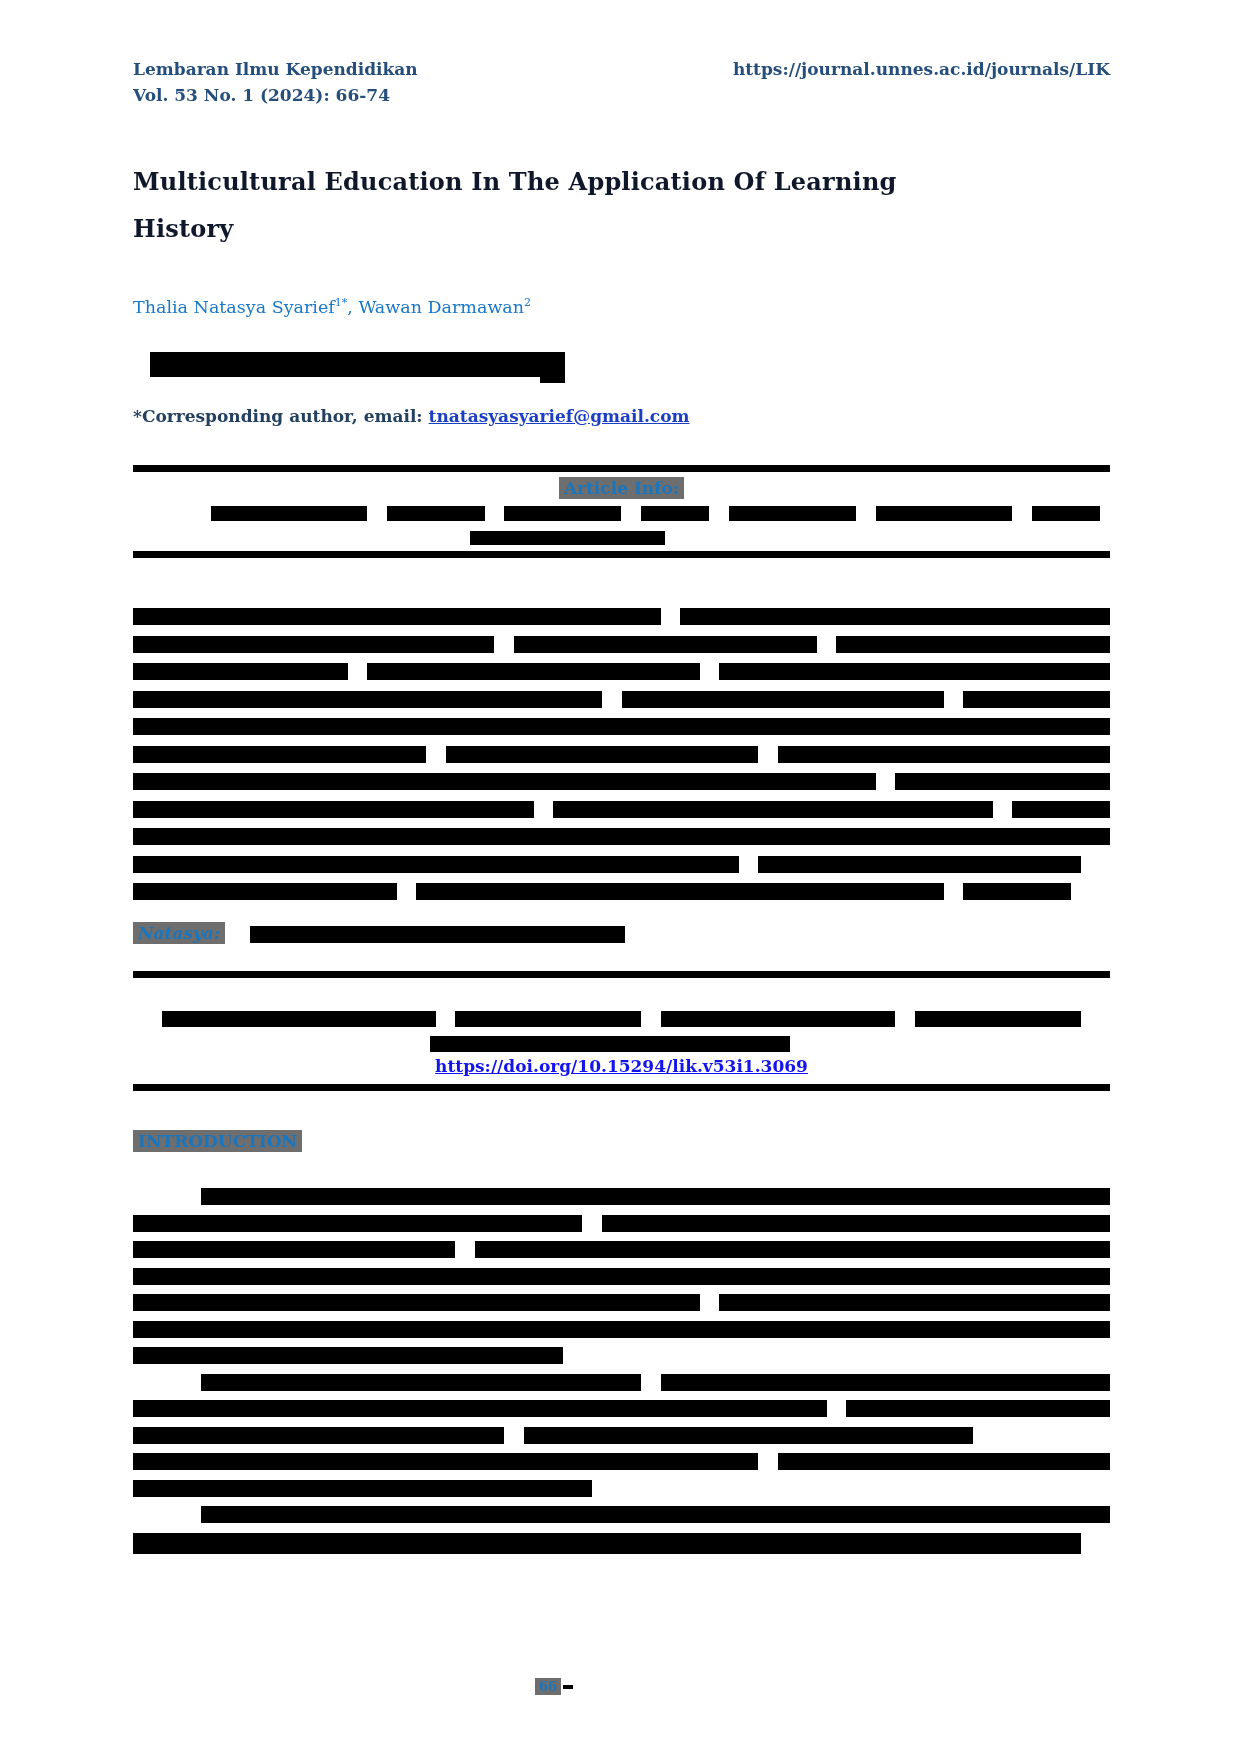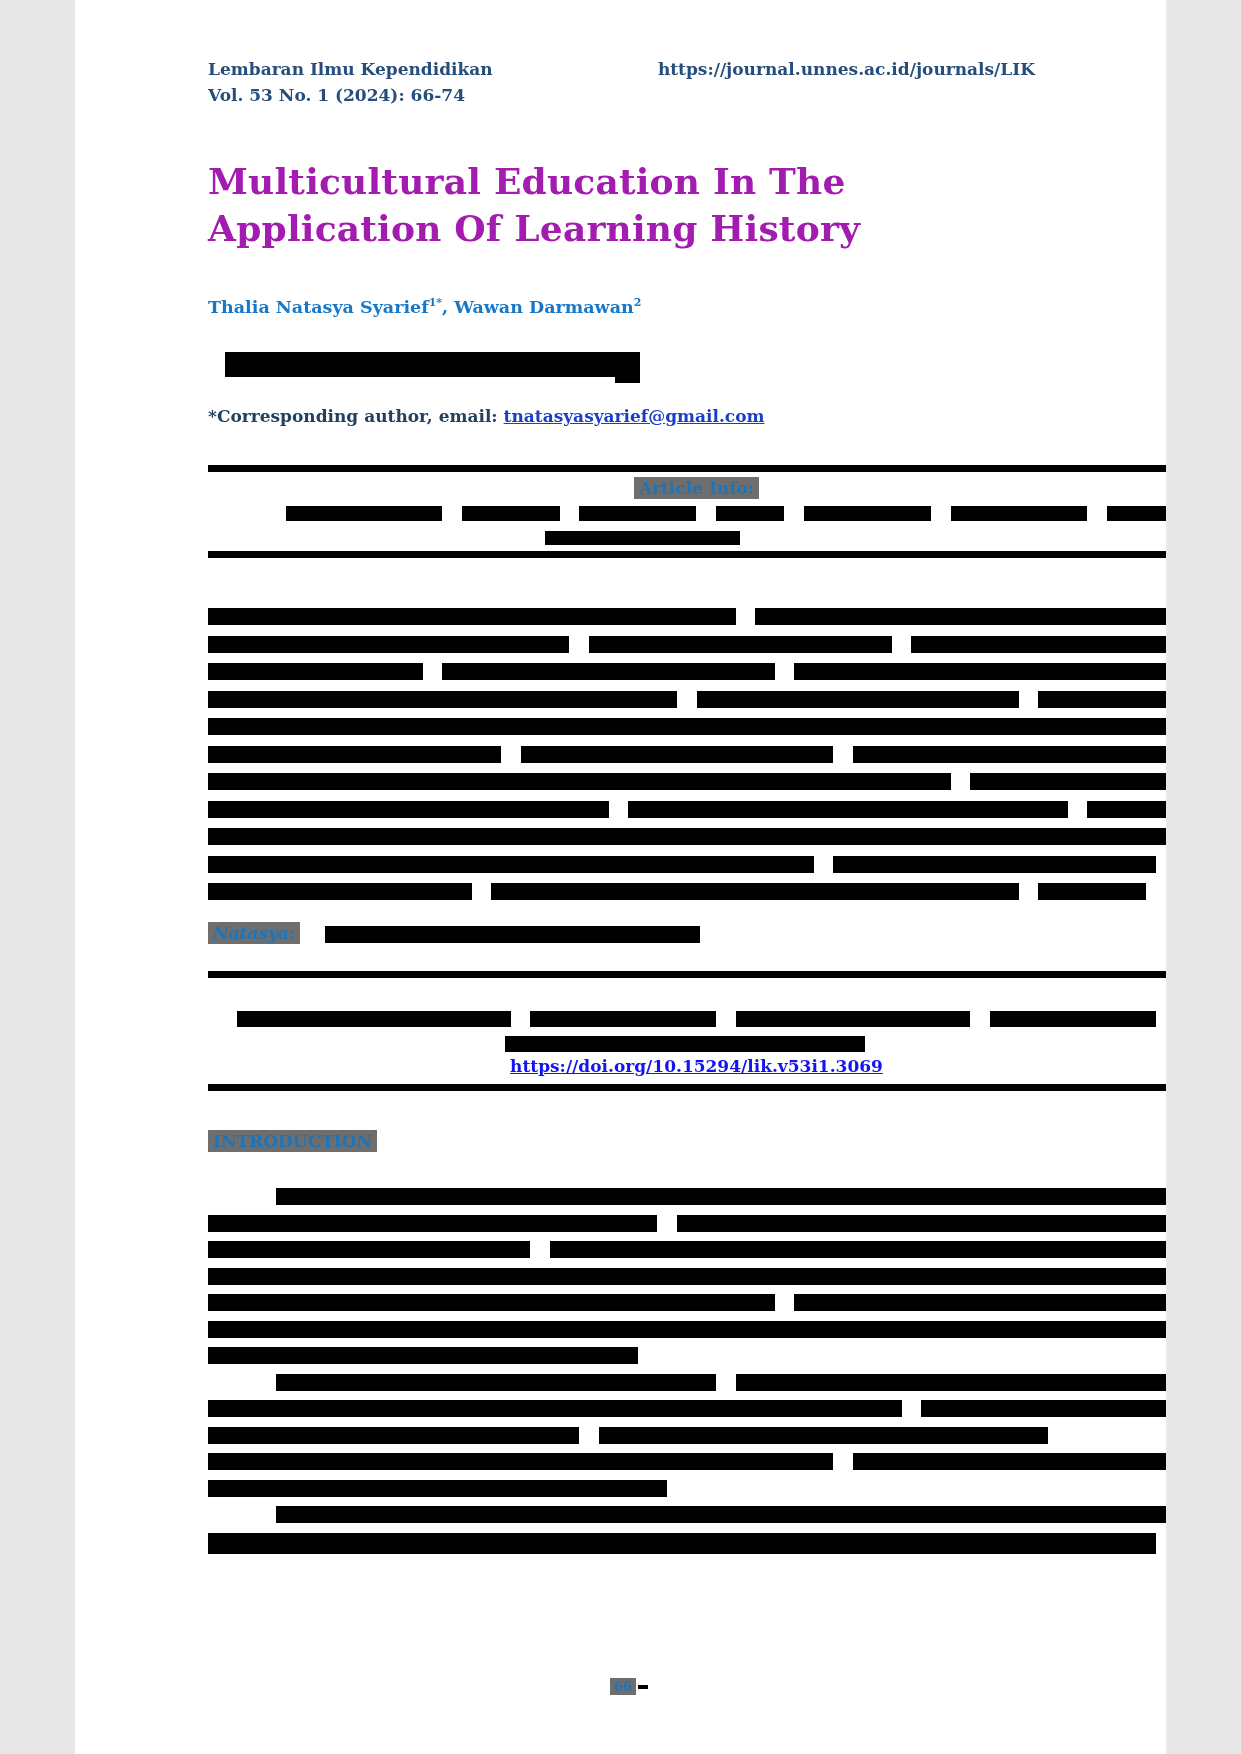--- a/index.html
+++ b/index.html
@@ -1,37 +1,37 @@
 <!DOCTYPE html>
 <html><head>
 <meta charset="utf-8">
 <style>
   html,body{margin:0;padding:0;background:#e8e8e8;}
   .page{
     position:relative;
-    width:1091px;height:1754px;
+    width:1241px;height:1754px;
     margin:0 auto;
     background:#ffffff;
     font-family:"DejaVu Serif","Liberation Serif",serif;
     overflow:hidden;
   }
   .abs{position:absolute;}
   
   .hdr{font-size:17px;font-weight:bold;line-height:26px;color:#254e7c;}
   .hdr-left{top:56px;left:133px;}
   .hdr-right{top:56px;right:131px;text-align:right;}
   .hdr a{color:#254e7c;text-decoration:none;}
   
   .title{
     top:158px;left:133px;width:780px;
-    font-size:36px;font-weight:bold;line-height:47px;
-    color:#a21caf;letter-spacing:.2px;
+    font-size:24px;font-weight:bold;line-height:47px;
+    color:#0f172a;letter-spacing:.2px;
   }
   
-  .authors{top:296px;left:133px;font-size:17.5px;font-weight:bold;color:#1878c8;}
+  .authors{top:296px;left:133px;font-size:17.5px;font-weight:normal;color:#1878c8;}
   .authors sup{font-size:11px;}
   
   .bar{position:absolute;background:#000;}
   
   .corresp{top:406px;left:133px;font-size:17px;font-weight:bold;color:#24405f;text-align:center;}
   .corresp a{color:#1b3fc4;text-decoration:underline;}
   
   .rule{left:133px;width:977px;height:7px;background:#000;}
   
   .hl{

